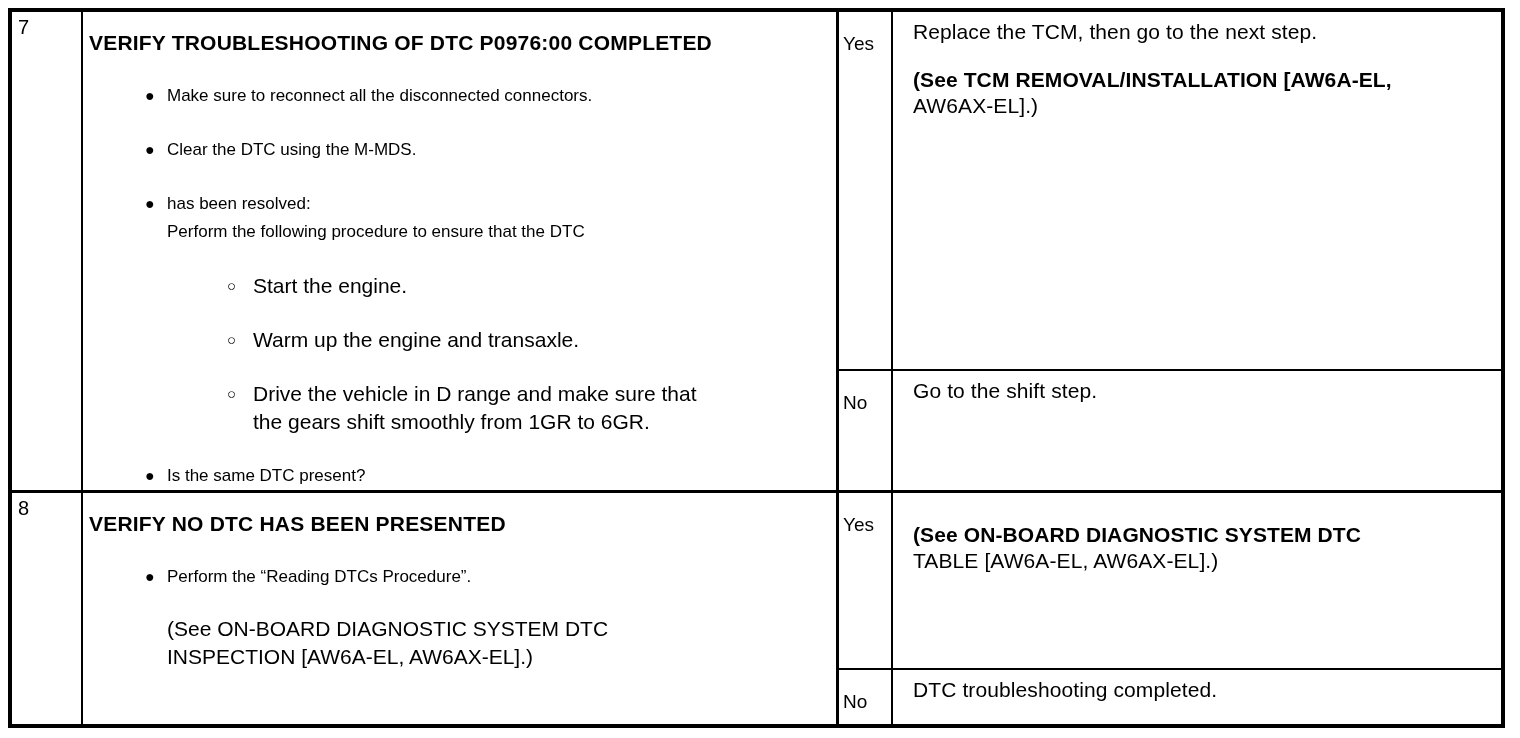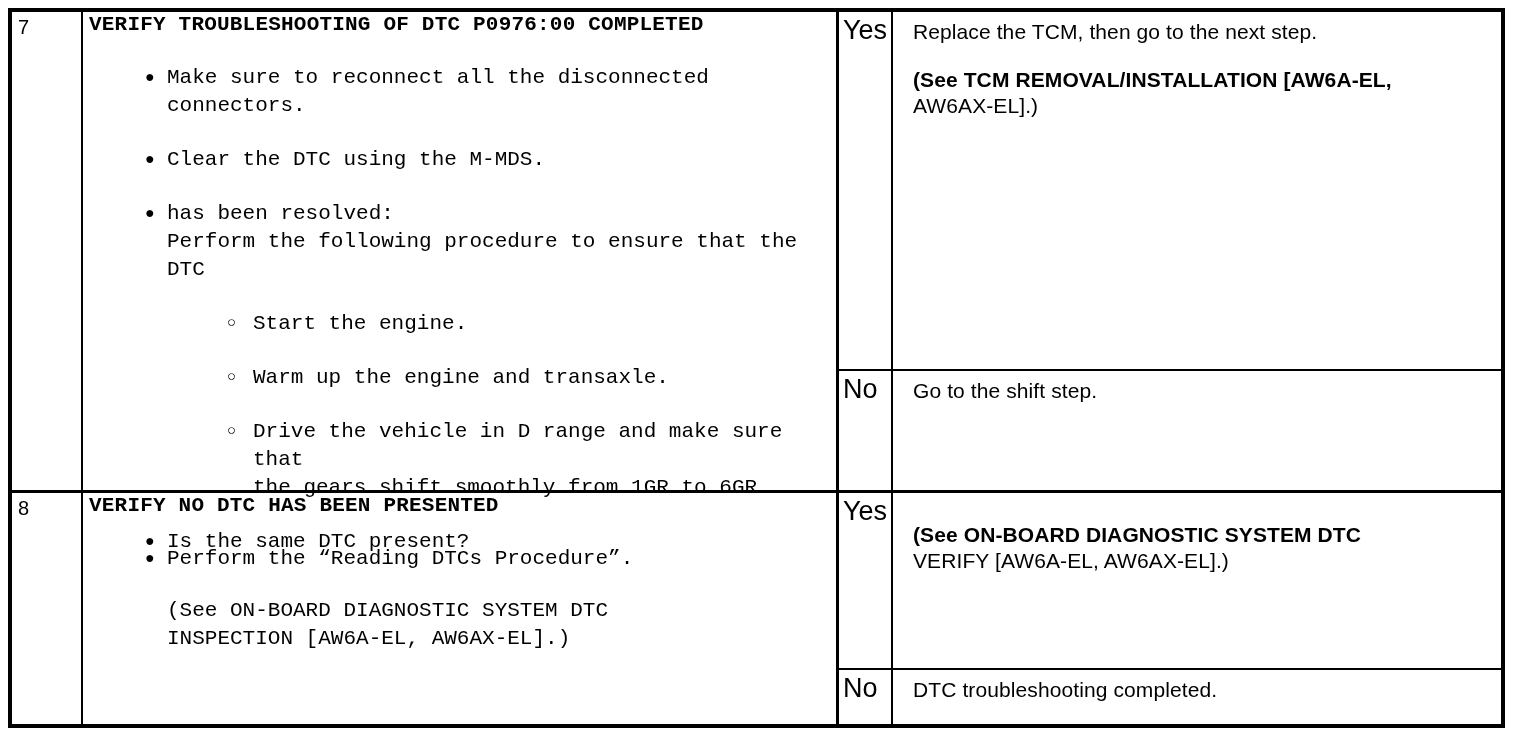--- a/index.html
+++ b/index.html
@@ -59,23 +59,22 @@
   .num-text {
     font-size: 20px;
     line-height: 22px;
   }
 
   .col-main {
     width: 756px;
     flex: 0 0 756px;
     border-right: 3px solid #000;
     box-sizing: border-box;
-    padding: 0 10px 0 6px;
-    position: relative;
-    font-family: Liberation Mono, monospace;
+    padding: 18px 10px 0 6px;
+    position: relative;
   }
 
   .col-answers {
     flex: 1 1 auto;
     display: flex;
     flex-direction: column;
     box-sizing: border-box;
   }
   .answer-block {
     display: flex;
@@ -85,22 +84,22 @@
   .answer-block.yes-block-7 { height: 359px; border-bottom: 2px solid #000; }
   .answer-block.no-block-7  { height: 119px; }
   .answer-block.yes-block-8 { height: 177px; border-bottom: 2px solid #000; }
   .answer-block.no-block-8  { height: 55px; }
 
   .ans-label {
     width: 54px;
     flex: 0 0 54px;
     border-right: 2px solid #000;
     box-sizing: border-box;
-    padding: 5px 0 0 4px;
-    font-size: 27px;
+    padding: 19px 0 0 4px;
+    font-size: 19px;
     line-height: 26px;
   }
   .ans-body {
     flex: 1 1 auto;
     box-sizing: border-box;
     padding: 7px 10px 0 8px;
     margin-left: 12px;
   }
   .ans-line {
     font-size: 21px;
@@ -123,21 +122,21 @@
 
   .bullet-list {
     margin: 0;
     padding: 0;
     list-style: none;
   }
   .bullet-item {
     position: relative;
     padding-left: 78px;
     margin-top: 26px;
-    font-size: 21px;
+    font-size: 17px;
     line-height: 28px;
   }
   .bullet-item .marker {
     position: absolute;
     left: 56px;
     top: 0;
     font-size: 16px;
     line-height: 28px;
   }
   .bullet-item .marker.filled::before {
@@ -272,21 +271,21 @@
           <span class="txt-line">INSPECTION [AW6A-EL, AW6AX-EL].)</span>
         </div>
 
       </div>
 
       <div class="col-answers">
         <div class="answer-block yes-block-8">
           <div class="ans-label">Yes</div>
           <div class="ans-body">
             <div class="ans-line spaced">(See ON-BOARD DIAGNOSTIC SYSTEM DTC</div>
-            <div class="ans-line">VERIFY [AW6A-EL, AW6AX-EL].)</div>
+            <div class="ans-line">TABLE [AW6A-EL, AW6AX-EL].)</div>
           </div>
         </div>
         <div class="answer-block no-block-8">
           <div class="ans-label">No</div>
           <div class="ans-body">
             <div class="ans-line">DTC troubleshooting completed.</div>
           </div>
         </div>
       </div>
     </div>

